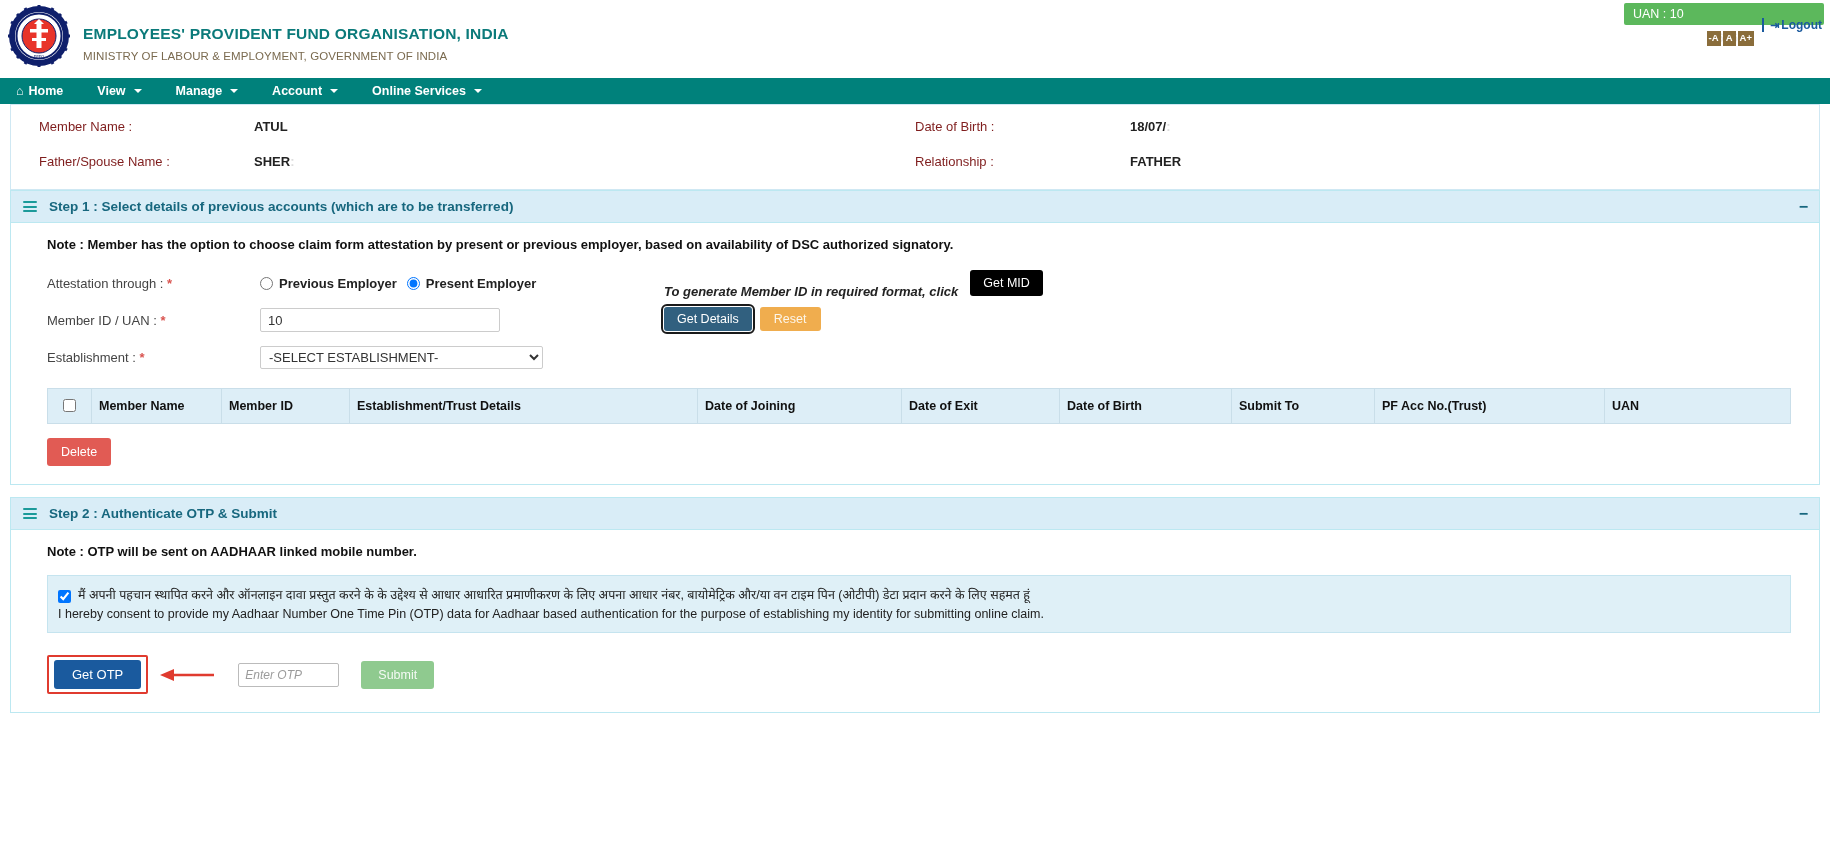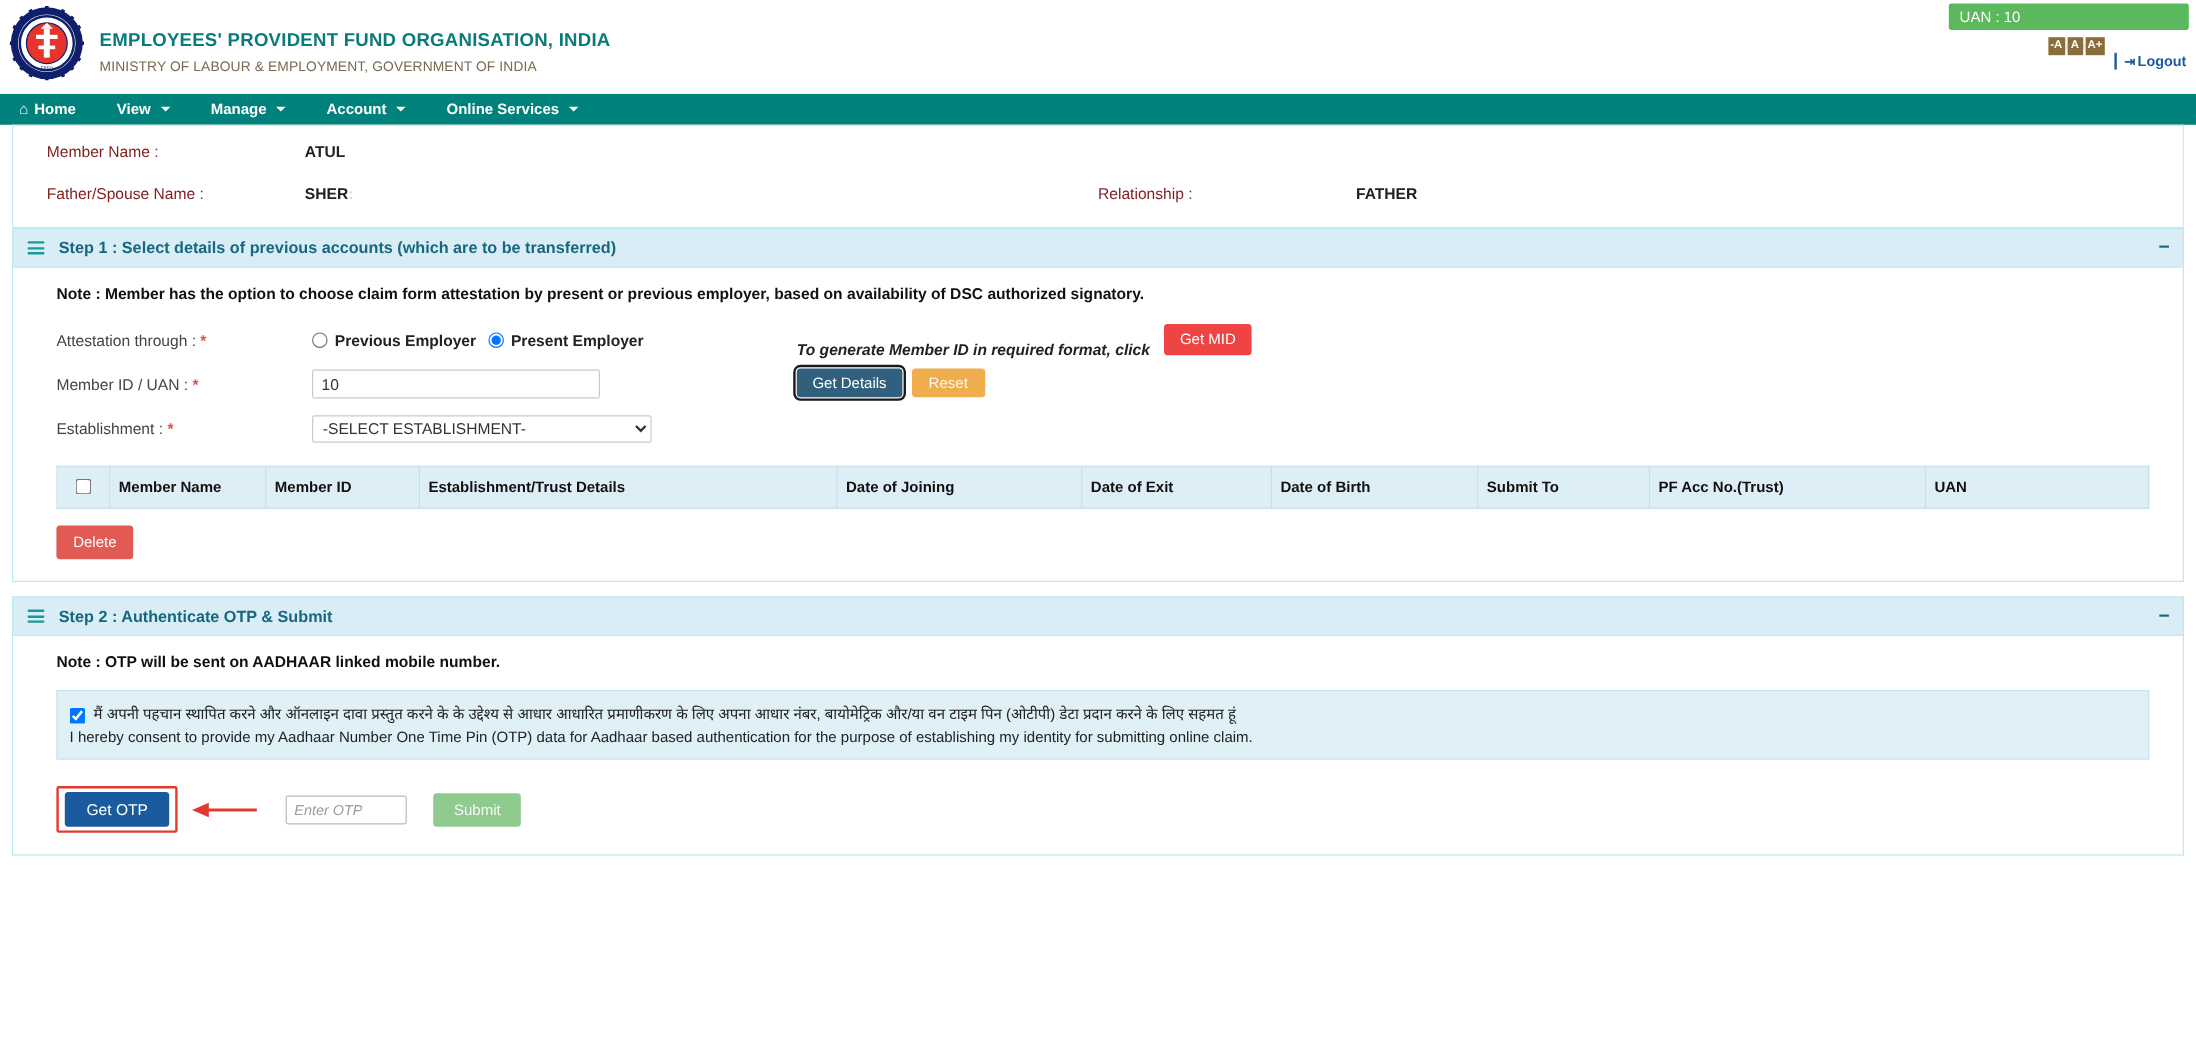--- a/index.html
+++ b/index.html
@@ -57,21 +57,21 @@
   .font-ctrls span {
     display: inline-block;
     background: #8a6d3b; color: #ffffff;
     font-size: 9.5px; font-weight: bold;
     line-height: 12px;
     padding: 1px 2px 2px 2px;
     min-width: 13px; text-align: center;
     cursor: pointer;
   }
   .logout {
-    position: absolute; right: 8px; top: 44px;
+    position: absolute; right: 8px; top: 18px;
     font-size: 12px; color: #1a5a9e; font-weight: bold;
     border-left: 2px solid #1a5a9e;
     padding-left: 6px;
     cursor: pointer; white-space: nowrap;
   }
   .logout .lo-ico { margin-right: 2px; font-size: 11px; }
 
   
   .navbar {
     height: 26px;
@@ -179,21 +179,21 @@
     font-style: italic; font-weight: bold; font-size: 13px; color: #222;
     white-space: nowrap;
     margin-top: 16px;
   }
   .btn {
     border: none; border-radius: 3px;
     font-family: "Liberation Sans", sans-serif;
     font-size: 12.5px; cursor: pointer;
     color: #ffffff;
   }
-  .btn-getmid { background: #ef4444; padding: 6px 13px; }
+  .btn-getmid { background: #000000; padding: 6px 13px; }
   .btn-getdetails {
     background: #31607f; padding: 5px 13px;
     outline: 2px solid #1a1a1a; outline-offset: 1px;
     border-radius: 3px;
   }
   .btn-reset { background: #f0ad4e; padding: 5px 14px; color: #fdf6ea; }
   .btn-delete { background: #e15b54; padding: 7px 14px; border-radius: 3px; }
   .btn-getotp {
     background: #1a5a9e; padding: 7px 18px; border-radius: 3px;
     font-size: 13px;
@@ -332,20 +332,24 @@
     <span class="caret"></span>
   </div>
 </div>
 
 <div class="member-panel">
   <div class="info-row">
     <div class="info-cell">
       <div class="info-label">Member Name :</div>
       <div class="info-value">ATUL</div>
     </div>
+    <div class="info-cell">
+      <div class="info-label">Date of Birth :</div>
+      <div class="info-value"><span>18/07/</span><span class="faint">:</span></div>
+    </div>
   </div>
   <div class="info-row">
     <div class="info-cell">
       <div class="info-label">Father/Spouse Name :</div>
       <div class="info-value"><span>SHER</span><span class="faint">:</span></div>
     </div>
     <div class="info-cell">
       <div class="info-label">Relationship :</div>
       <div class="info-value">FATHER</div>
     </div>

